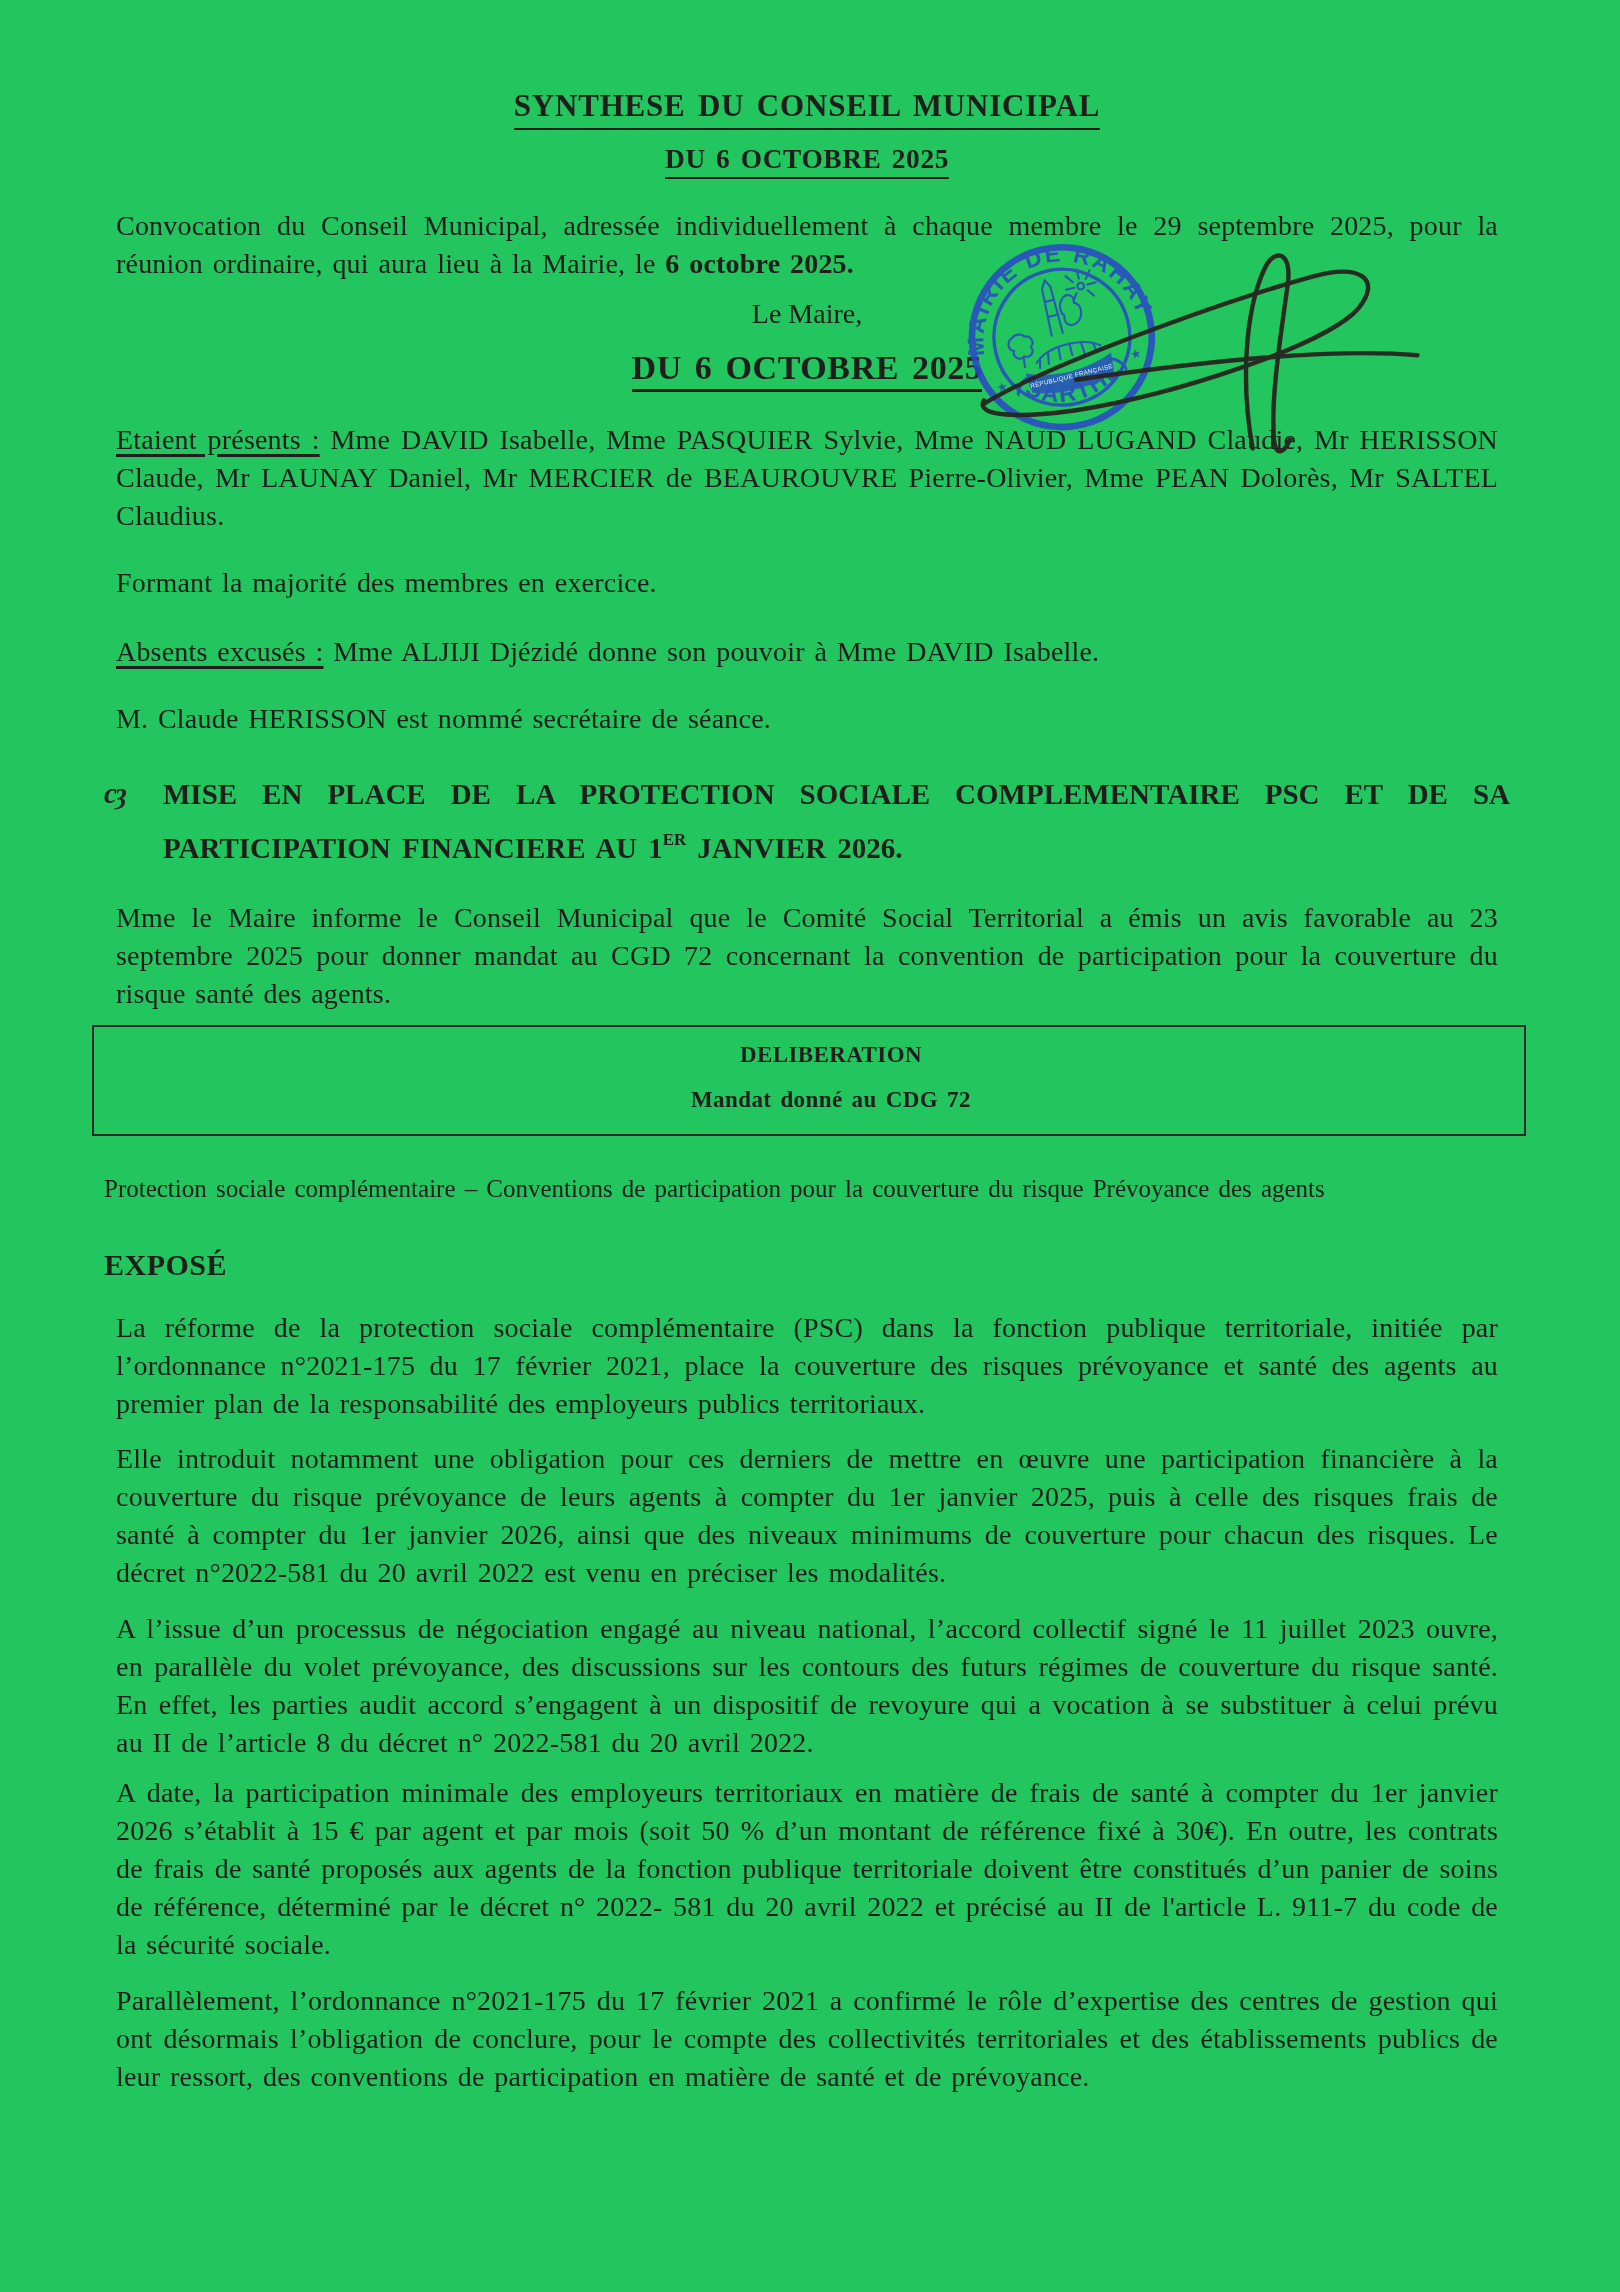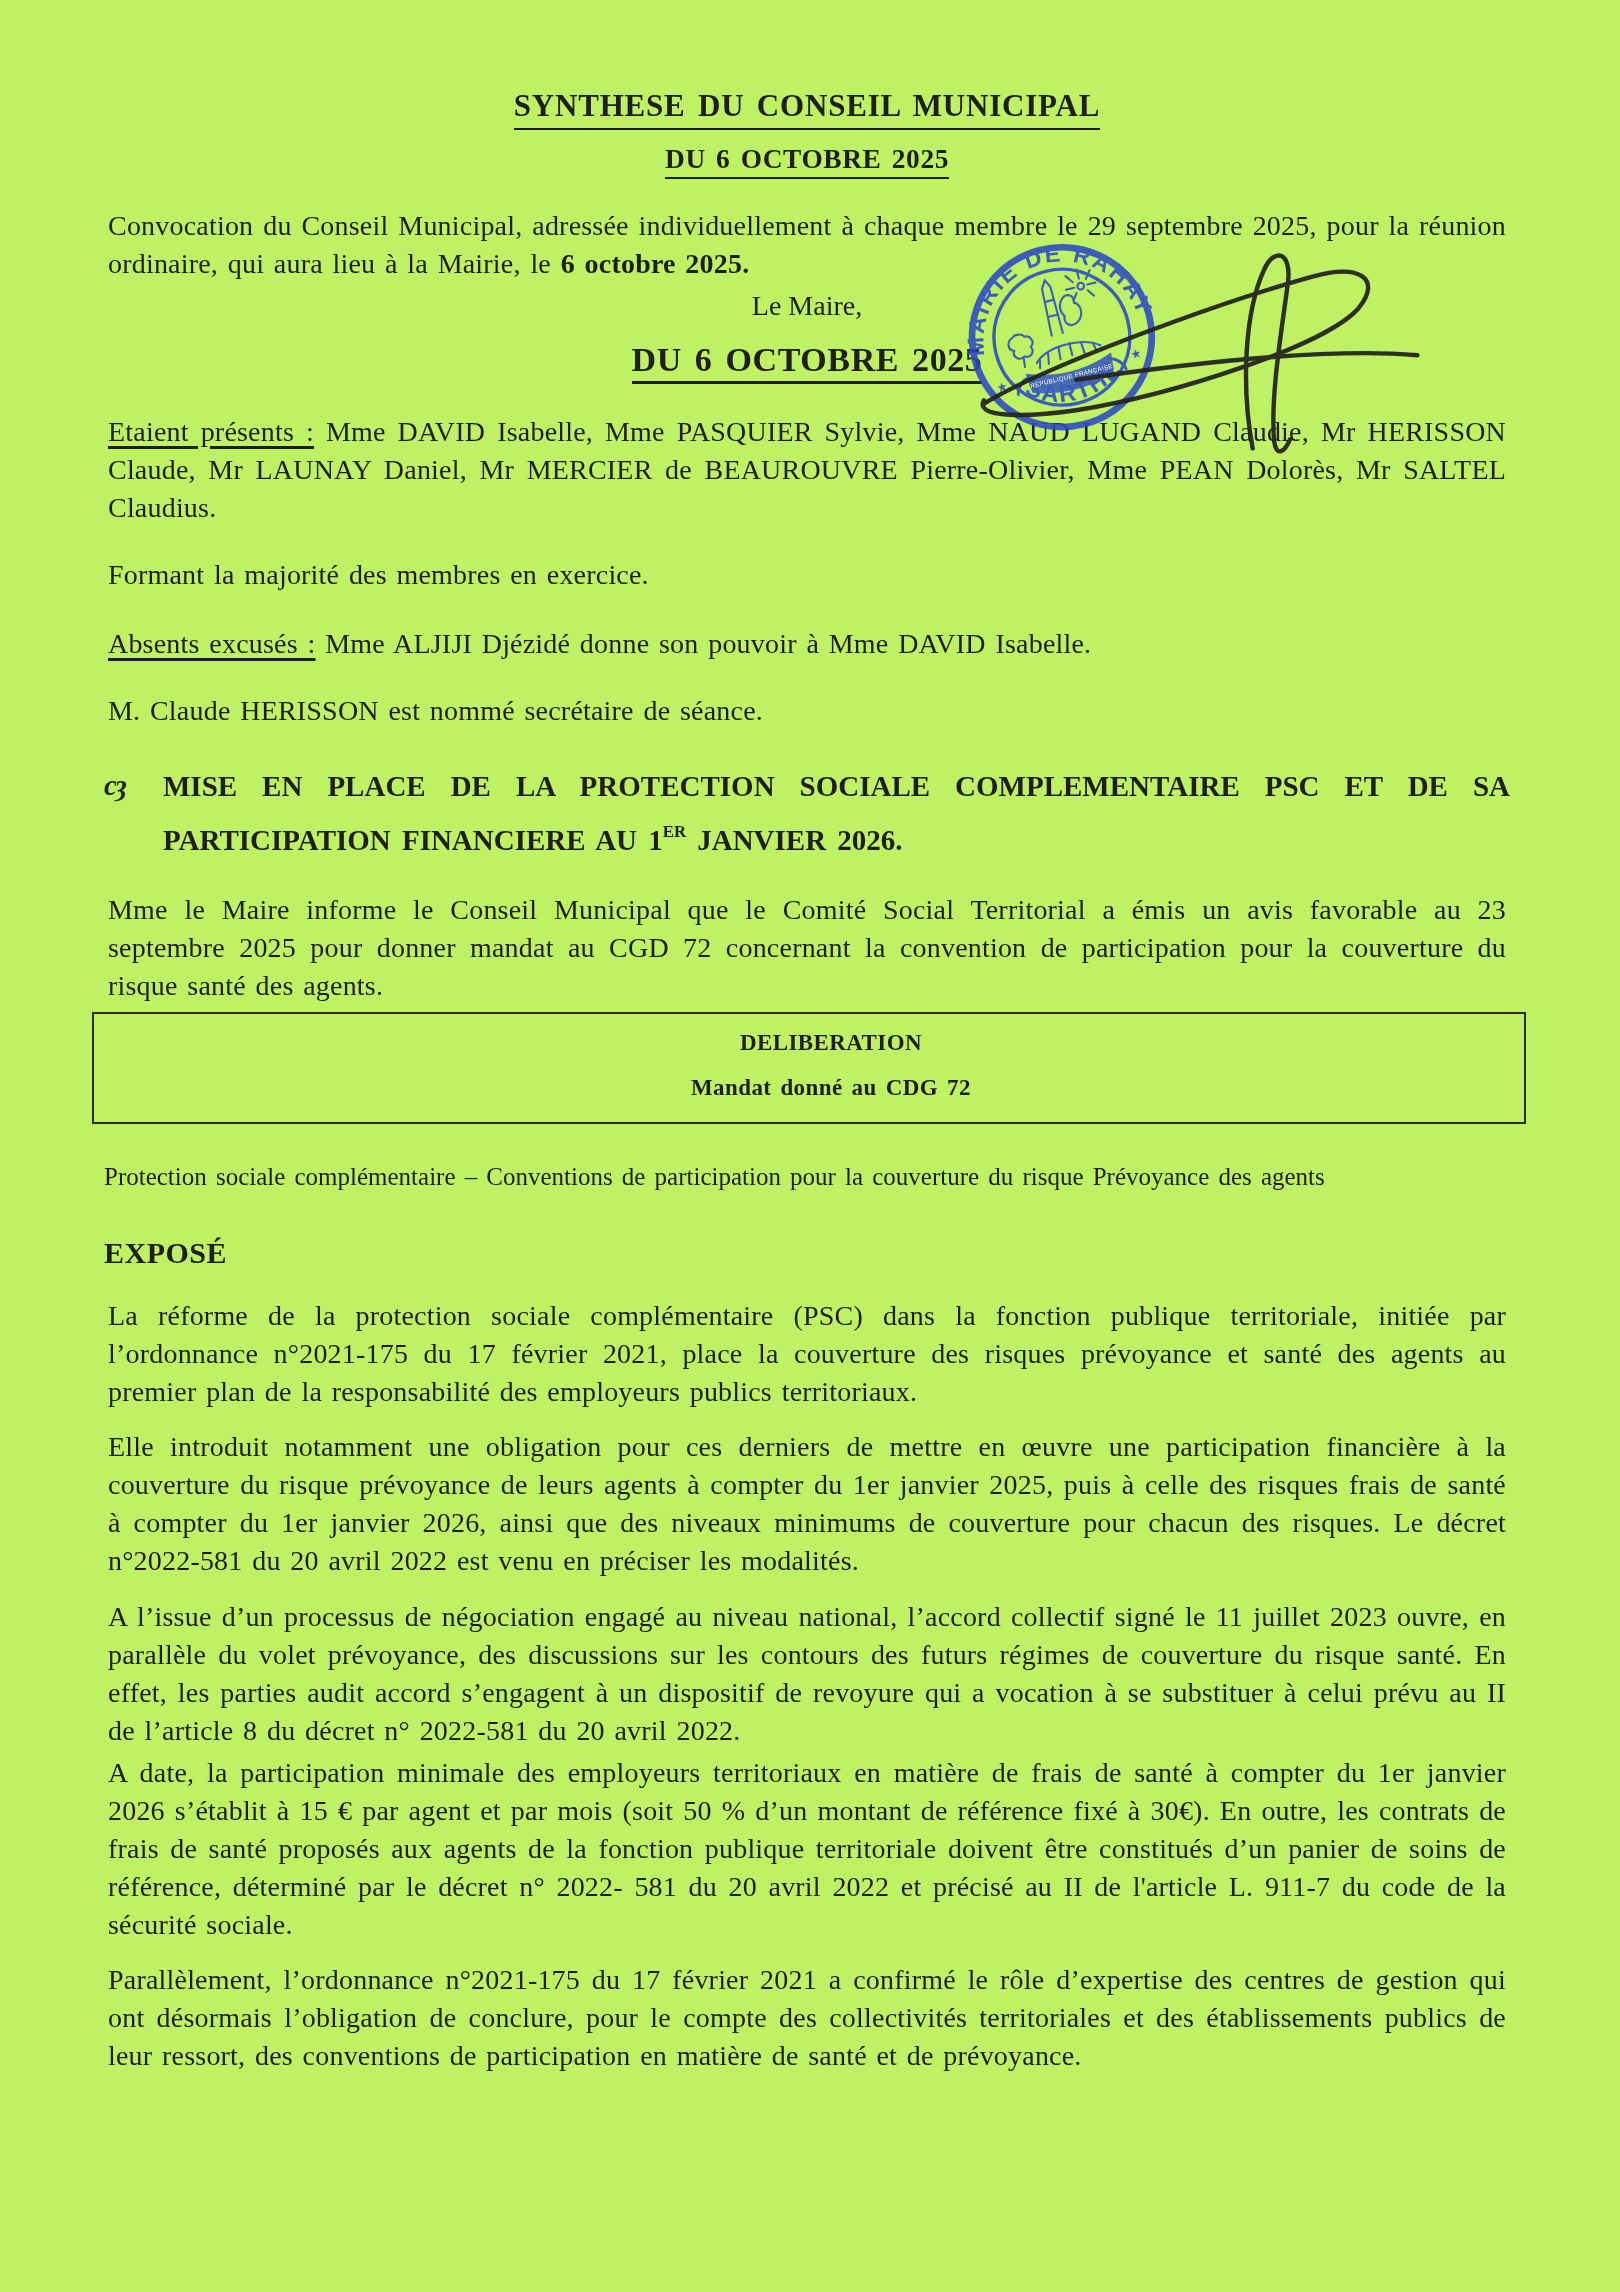--- a/index.html
+++ b/index.html
@@ -1,28 +1,28 @@
 <!DOCTYPE html>
 <html lang="fr"><head>
 <meta charset="utf-8">
 <style>
   html,body{margin:0;padding:0;background:#ffffff;}
   .page{
     position:relative;
     width:1620px;height:2293px;
     margin:0 auto;
-    background:#bef264;
+    background:#22c55e;
     box-sizing:border-box;
     padding:88px 110px 0 104px;
     overflow:hidden;
     font-family:"Liberation Serif","DejaVu Serif",serif;
     color:#1f1e1c;
   }
   .j{text-align:justify;}
-  .para{font-size:28px;line-height:38px;margin:4px;word-spacing:2.5px;letter-spacing:0.2px;}
+  .para{font-size:28px;line-height:38px;margin:12px;word-spacing:2.5px;letter-spacing:0.2px;}
   .b{font-weight:bold;}
   .ul{text-decoration:underline;text-decoration-thickness:2.5px;text-underline-offset:4.9px;}
   .title-wrap{text-align:center;}
   .doc-title{
     display:inline-block;font-weight:bold;font-size:31px;letter-spacing:0.8px;
     border-bottom:2.9px solid #1f1e1c;padding-bottom:3.9px;word-spacing:3.9px;
   }
   .subtitle-wrap{text-align:center;margin-top:13.7px;}
   .doc-subtitle{
     display:inline-block;font-weight:bold;font-size:27.4px;letter-spacing:0.6px;

